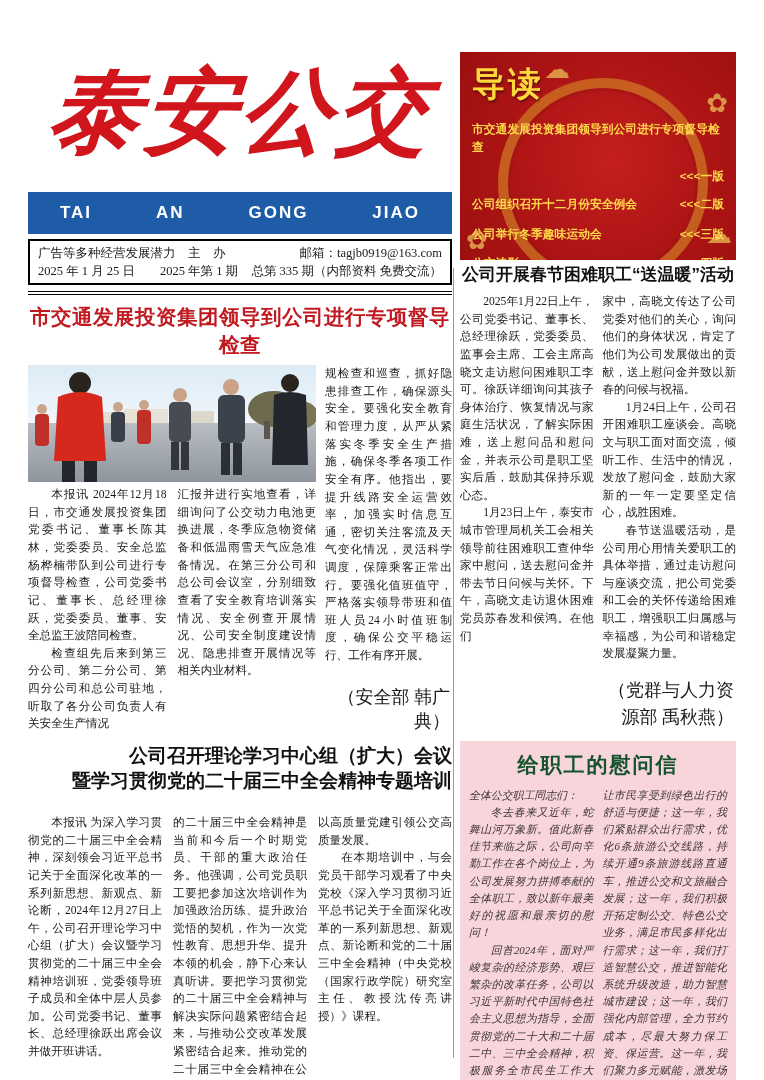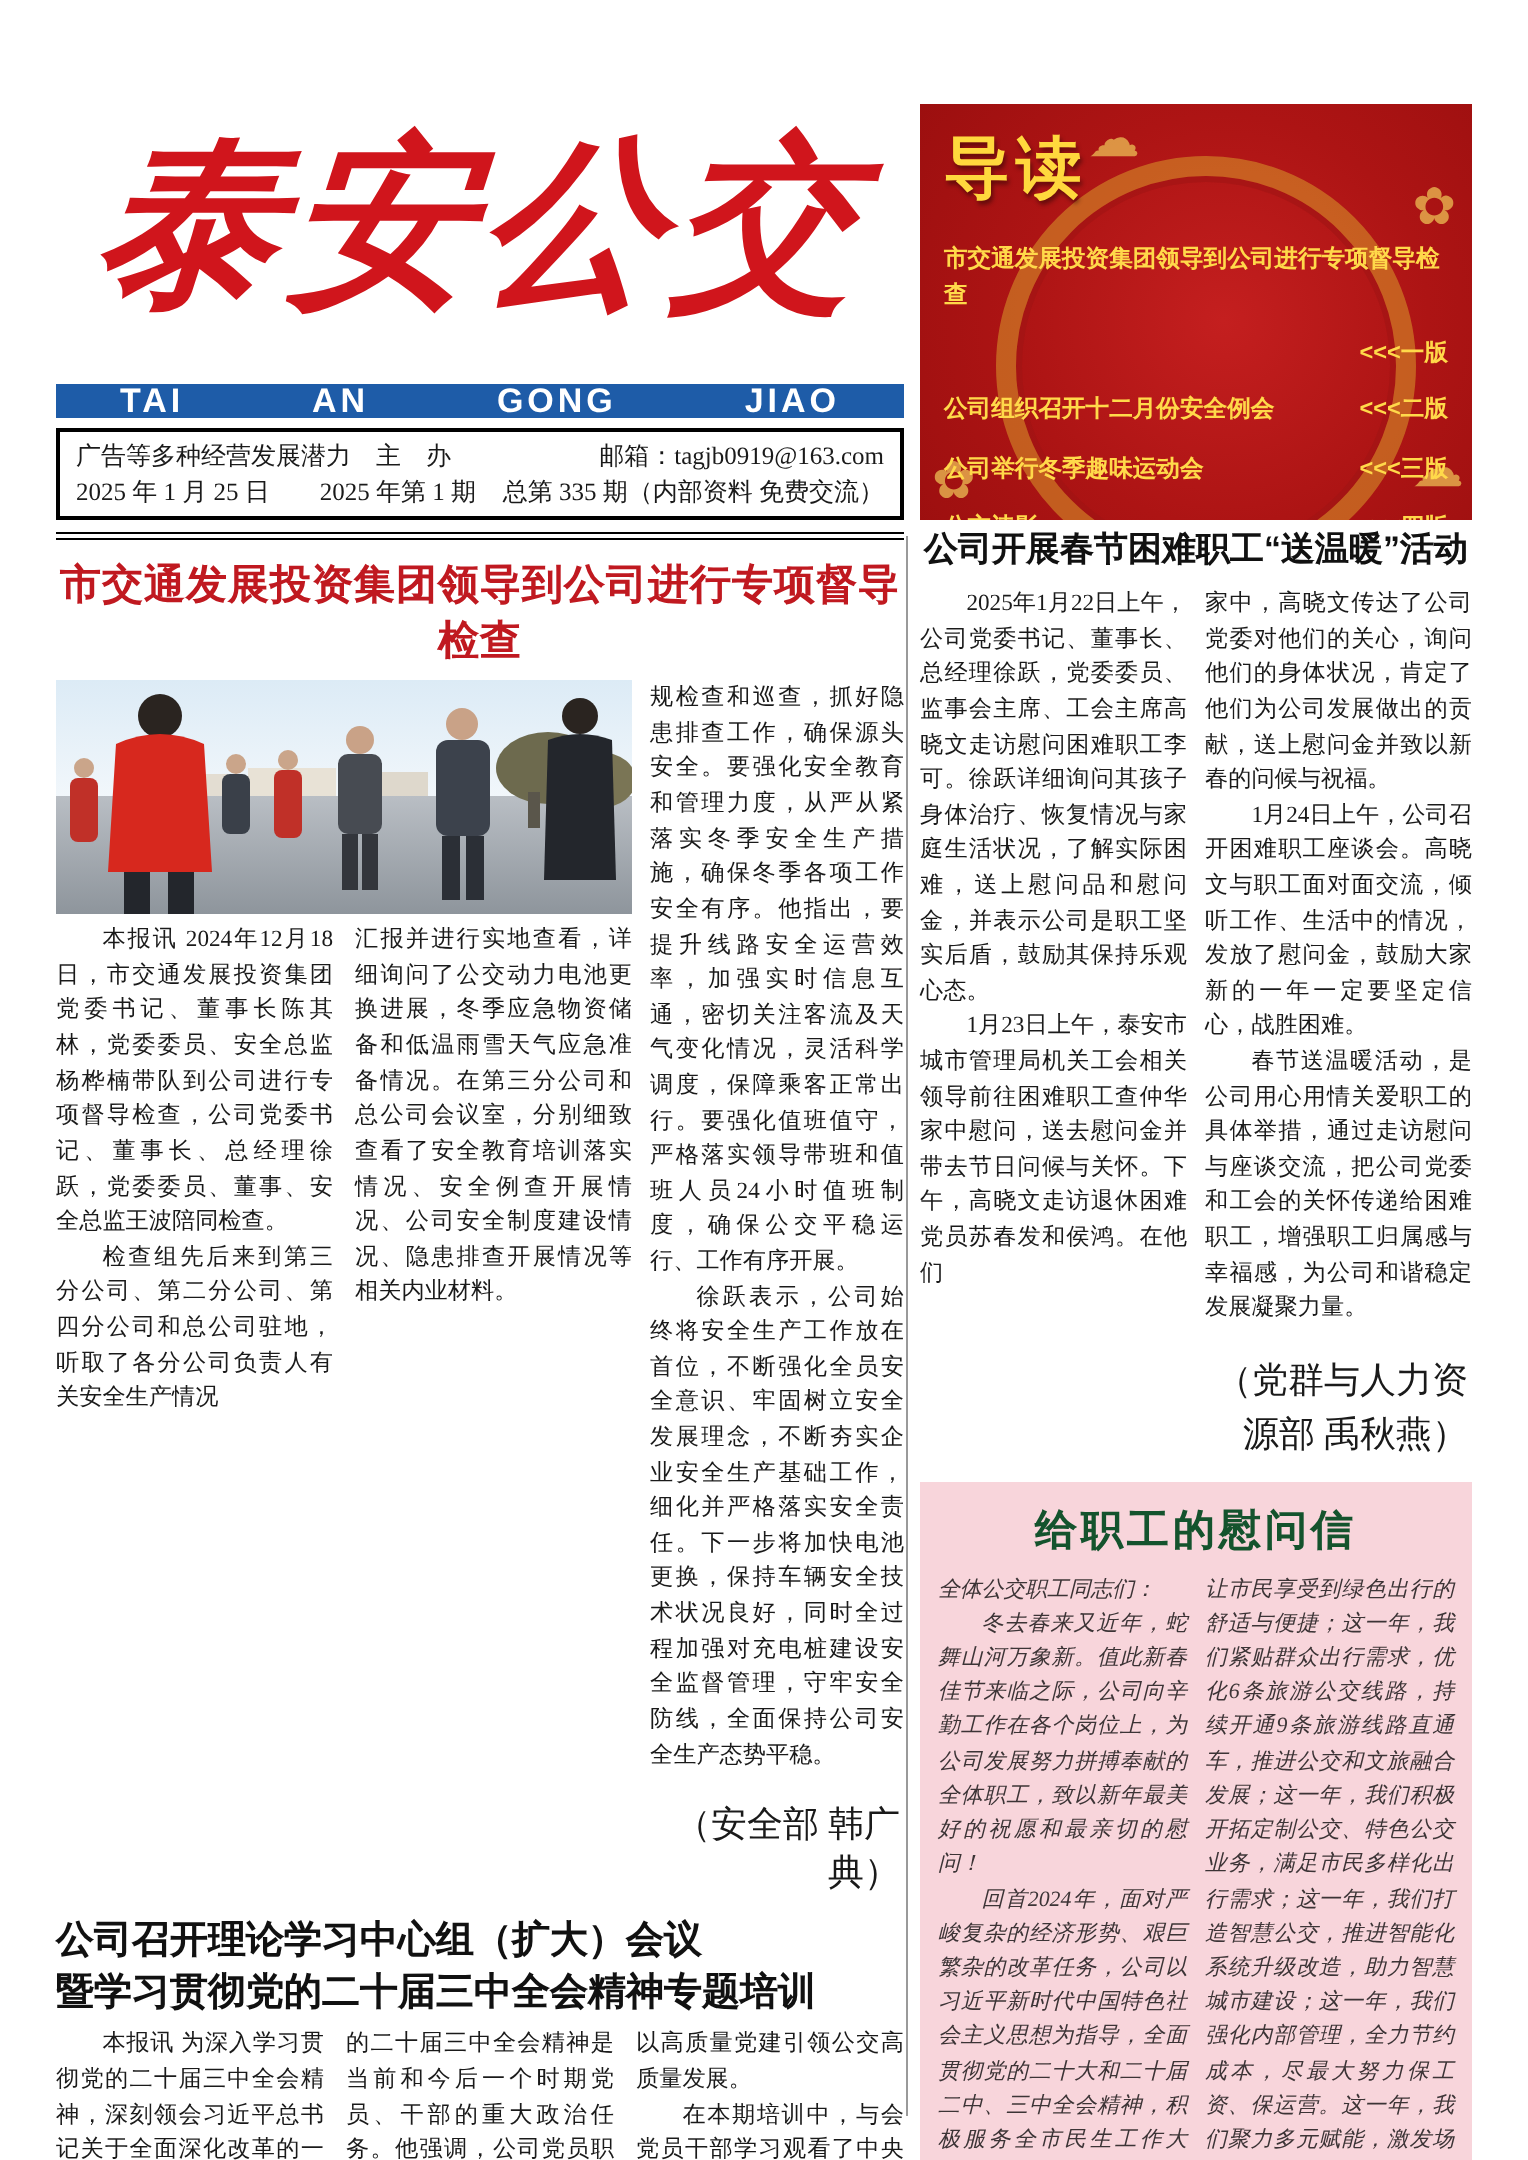--- a/index.html
+++ b/index.html
@@ -9,32 +9,32 @@
 
   
   .col-left  { position:absolute; left:28px;  top:46px; width:424px; }
   .col-right { position:absolute; left:460px; top:52px; width:276px; }
   .v-divider { position:absolute; left:453px; top:268px; width:1px; height:790px; background:#9a9a9a; }
 
   
   .logo { height:142px; text-align:center; color:#d0151c; font-size:92px; line-height:130px;
           font-family:"DejaVu Serif", serif; font-weight:bold; font-style:italic;
           transform:skewX(-4deg); letter-spacing:4px; white-space:nowrap; }
-  .pinyin-bar { margin-top:4px; background:#1e5ca8; color:#fff; height:17px;
+  .pinyin-bar { margin-top:4px; background:#1e5ca8; color:#fff; height:42px;
           display:flex; justify-content:space-around; align-items:center;
           font-family:"Liberation Sans", sans-serif; font-size:17px; font-weight:bold; letter-spacing:2px; }
   .info-box { margin-top:5px; border:2px solid #000; padding:3px 8px; font-size:12.5px; line-height:1.45; }
   .info-row { display:flex; justify-content:space-between; }
   .double-rule { margin-top:6px; height:4px; border-top:1.5px solid #000; border-bottom:1.5px solid #000; }
 
   
   .hl-red { color:#c01920; font-family:"Liberation Sans", sans-serif; font-weight:bold;
             font-size:20.5px; text-align:center; margin:8px 0 6px; letter-spacing:0.5px; }
   .hl-black { color:#111; font-family:"Liberation Sans", sans-serif; font-weight:bold;
-            font-size:19px; text-align:left; line-height:1.35; margin:10px 0 4px; }
+            font-size:19px; text-align:right; line-height:1.35; margin:10px 0 20px; }
   .hl-right { color:#111; font-family:"Liberation Sans", sans-serif; font-weight:bold;
             font-size:17px; text-align:center; line-height:1.3; margin:4px 0 7px; }
 
   
   .flexcols { display:flex; gap:11px; }
   .bcol { flex:1; font-size:11.6px; line-height:1.52; text-align:justify; }
   .bcol p { text-indent:2em; }
   .bcol p.noindent { text-indent:0; }
   .signature { text-align:right; font-size:18px; margin-top:14px; padding-right:2px; }
   .art1-wrap { display:flex; gap:9px; }
@@ -146,21 +146,20 @@
                 <p>检查组先后来到第三分公司、第二分公司、第四分公司和总公司驻地，听取了各分公司负责人有关安全生产情况</p>
               </div>
             <div class="bcol">
                 <p class="noindent">汇报并进行实地查看，详细询问了公交动力电池更换进展，冬季应急物资储备和低温雨雪天气应急准备情况。在第三分公司和总公司会议室，分别细致查看了安全教育培训落实情况、安全例查开展情况、公司安全制度建设情况、隐患排查开展情况等相关内业材料。</p>
               </div>
           </div>
         </div>
         <div class="art1-side">
           <div class="bcol">
               <p class="noindent">规检查和巡查，抓好隐患排查工作，确保源头安全。要强化安全教育和管理力度，从严从紧落实冬季安全生产措施，确保冬季各项工作安全有序。他指出，要提升线路安全运营效率，加强实时信息互通，密切关注客流及天气变化情况，灵活科学调度，保障乘客正常出行。要强化值班值守，严格落实领导带班和值班人员24小时值班制度，确保公交平稳运行、工作有序开展。</p>
-              <p>徐跃表示，公司始终将安全生产工作放在首位，不断强化全员安全意识、牢固树立安全发展理念，不断夯实企业安全生产基础工作，细化并严格落实安全责任。下一步将加快电池更换，保持车辆安全技术状况良好，同时全过程加强对充电桩建设安全监督管理，守牢安全防线，全面保持公司安全生产态势平稳。</p>
             </div>
           <div class="signature">（安全部 韩广典）</div>
         </div>
       </div>
     </div>
 
     <div>
       <h2 class="hl-black">
         <span>公司召开理论学习中心组（扩大）会议</span><br>
         <span>暨学习贯彻党的二十届三中全会精神专题培训</span>

